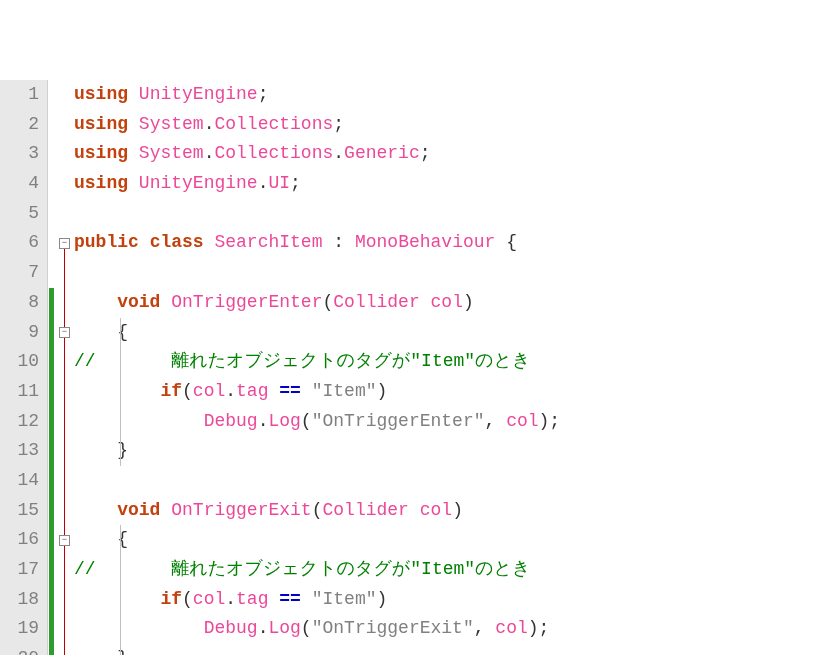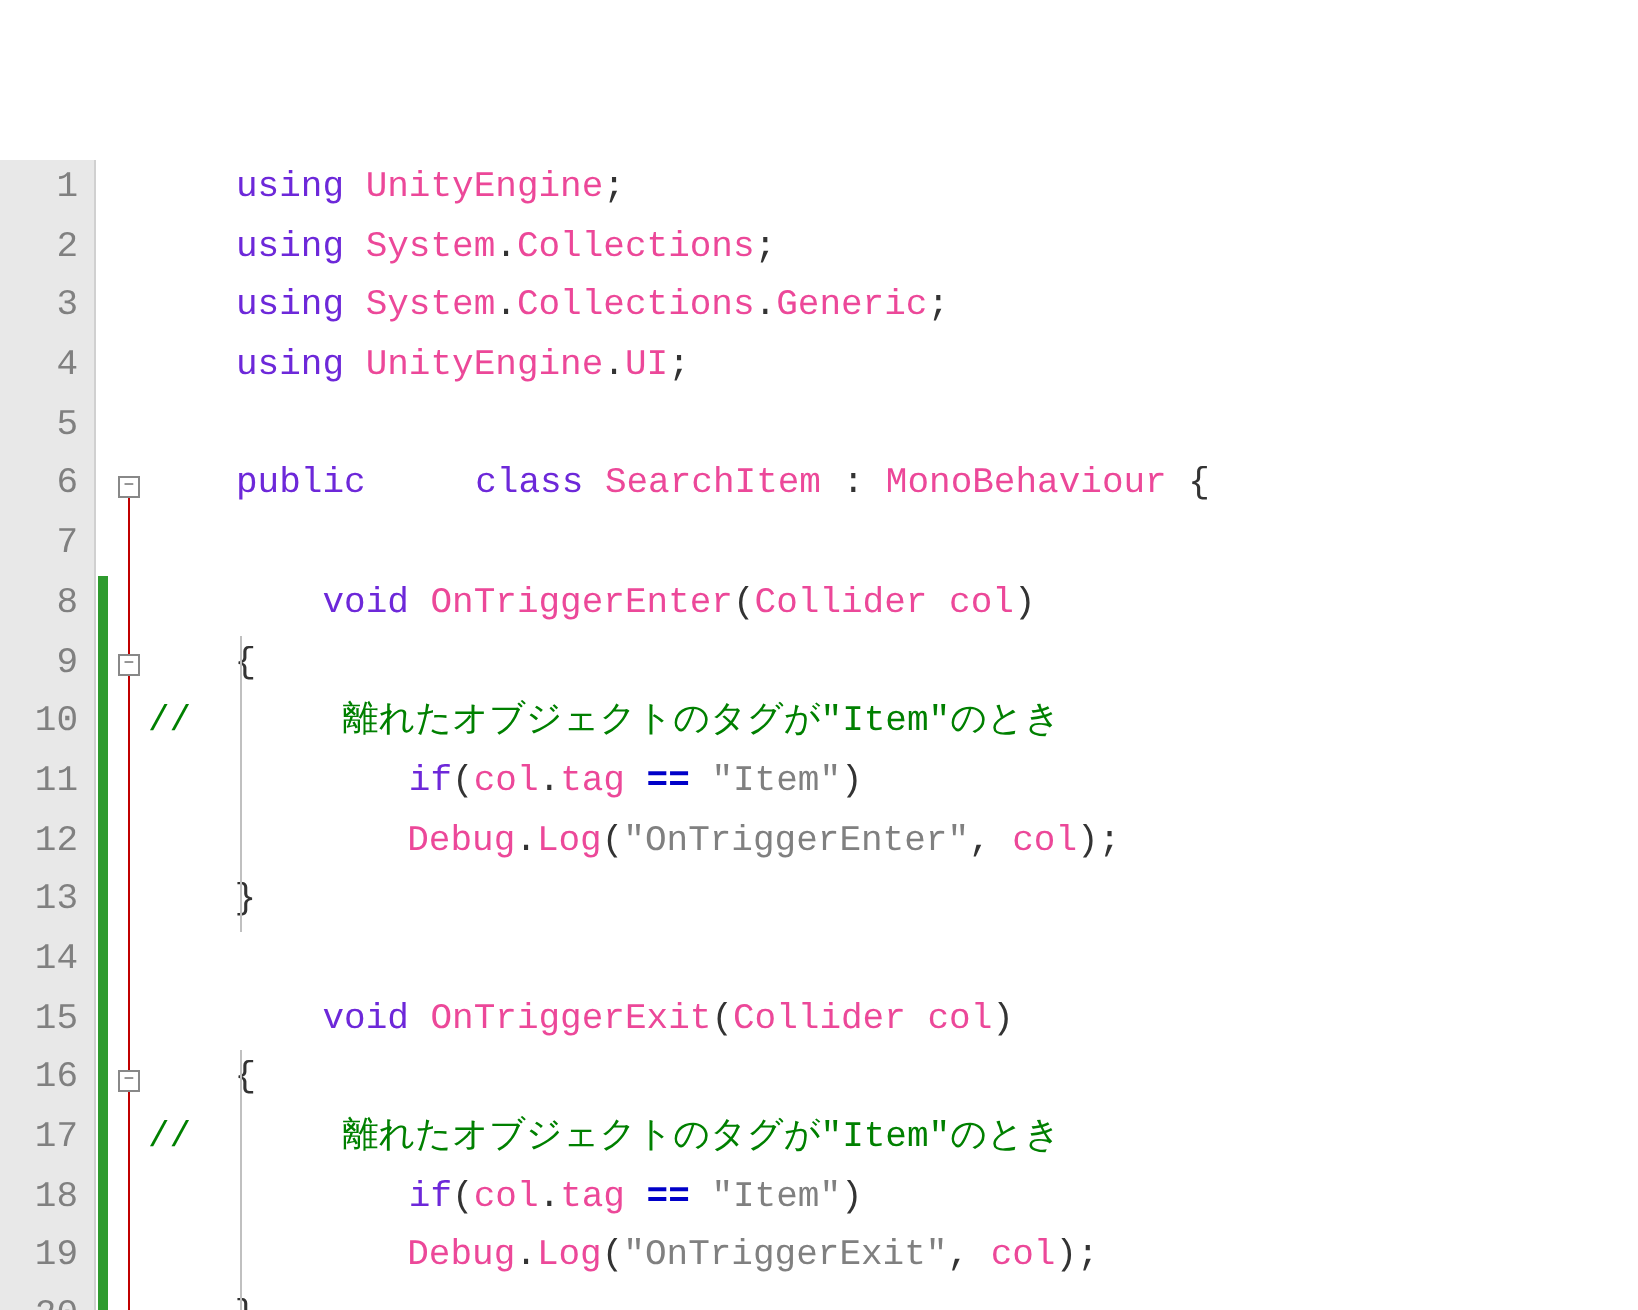--- a/index.html
+++ b/index.html
@@ -68,21 +68,21 @@
   }
   .code {
     flex: 1;
     position: relative;
   }
   .row {
     height: 29.7px;
     line-height: 29.7px;
     position: relative;
   }
-  .kw { color: #6d28d9; font-weight: normal; margin-left: 44px; }
+  .kw { color: #c2410c; font-weight: bold; }
   .ident { color: #ec4899; }
   .punct { color: #333; }
   .str { color: #808080; }
   .cmt { color: #008000; margin-top: 12px; }
   .strkey { color: #008000; }
   .op { color: #0000c8; font-weight: bold; }
   .guide {
     position: absolute;
     width: 1px;
     background: #c0c0c0;

